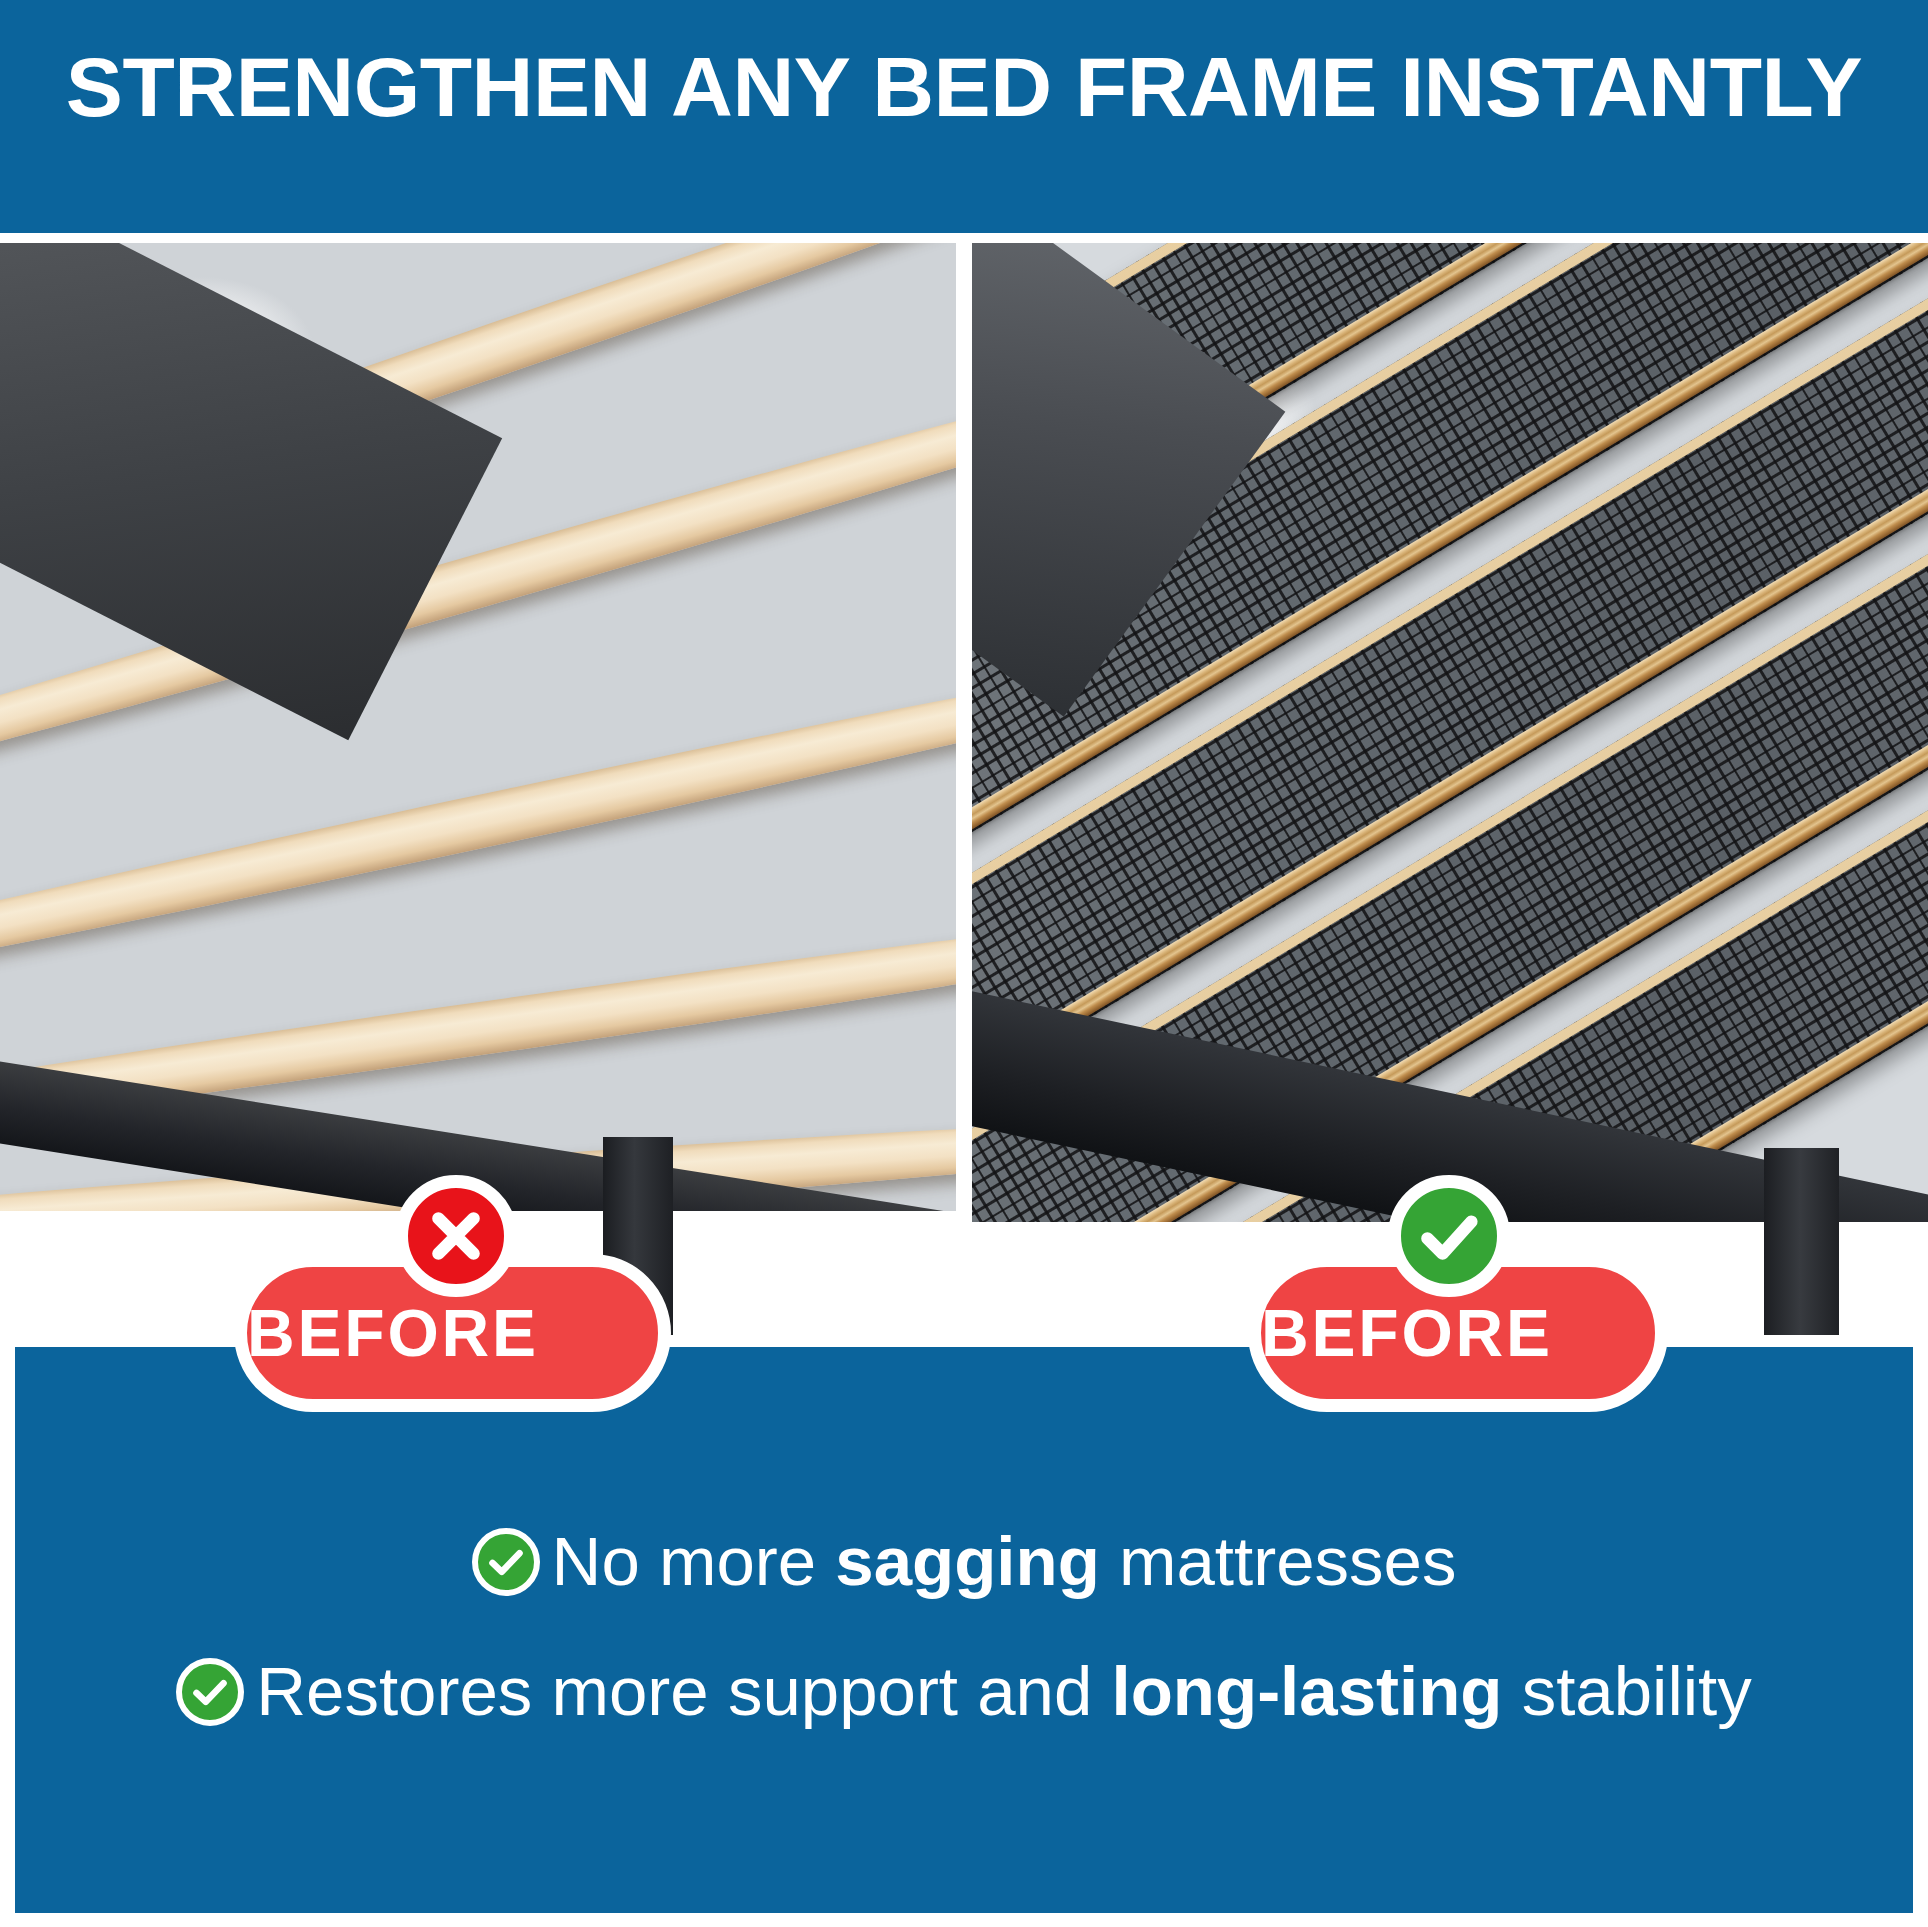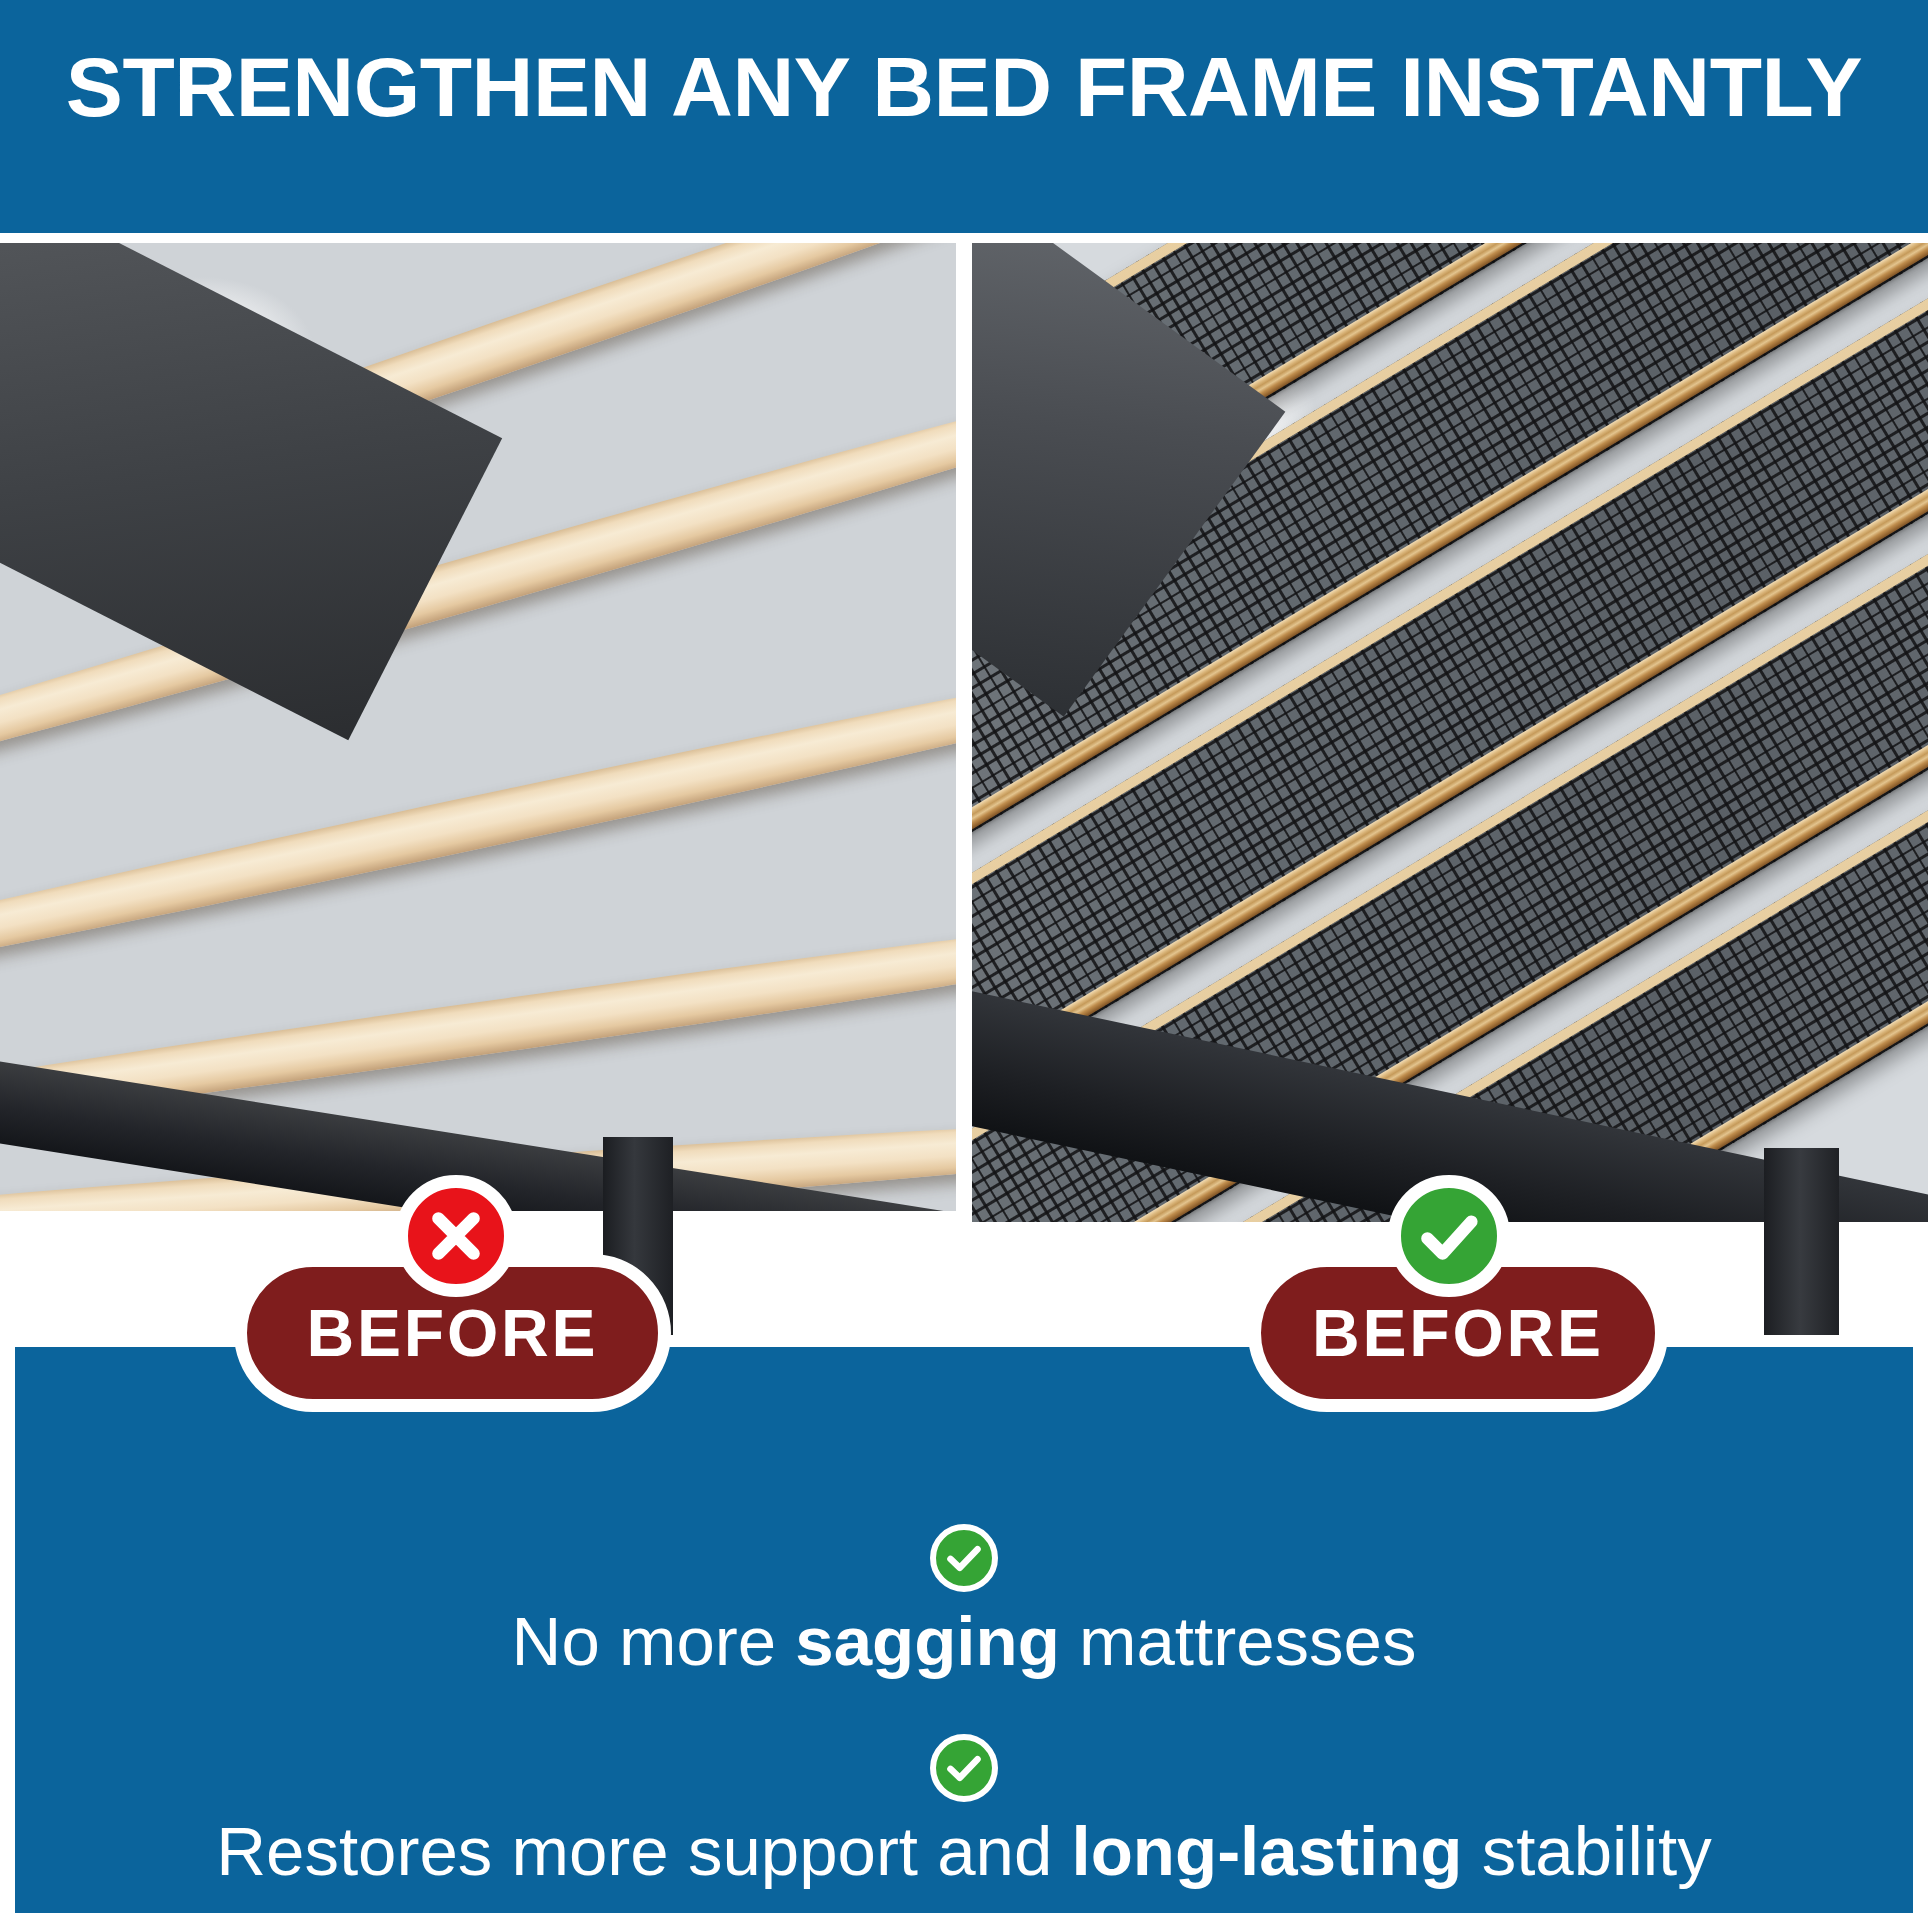--- a/index.html
+++ b/index.html
@@ -185,25 +185,24 @@
     left: 0; bottom: 0;
     width: 100%; height: 113px;
     background: #ffffff;
   }
 
   
   .badge {
     position: absolute;
     height: 158px;
     border-radius: 79px;
-    background: #7f1d1d;
+    background: #ef4444;
     border: 13px solid #ffffff;
     display: flex;
     align-items: center;
-    justify-content: center;
     z-index: 30;
   }
   .badge-label {
     color: #ffffff;
     font-size: 66px;
     font-weight: bold;
     letter-spacing: 2.8px;
     line-height: 66px;
     white-space: nowrap;
   }
@@ -236,21 +235,20 @@
     position: absolute;
     left: 0; top: 177px;
     width: 100%;
   }
   .bullet {
     display: flex;
     align-items: center;
     justify-content: center;
     gap: 12px;
     margin-bottom: 55px;
-    flex-direction: column;
   }
   .bullet-text {
     color: #ffffff;
     font-size: 69px;
     line-height: 75px;
     white-space: nowrap;
   }
   .bullet-text b { font-weight: bold; }
   .bullet-icon {
     flex: 0 0 auto;

